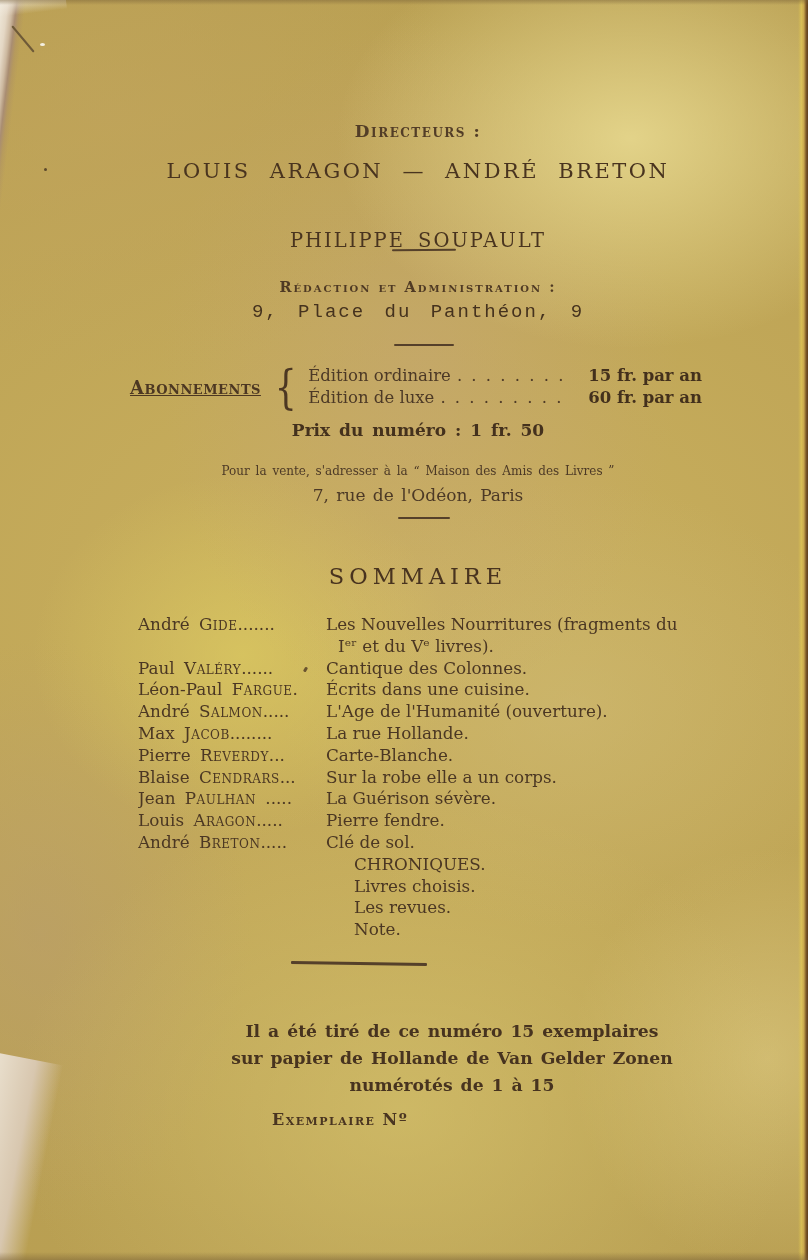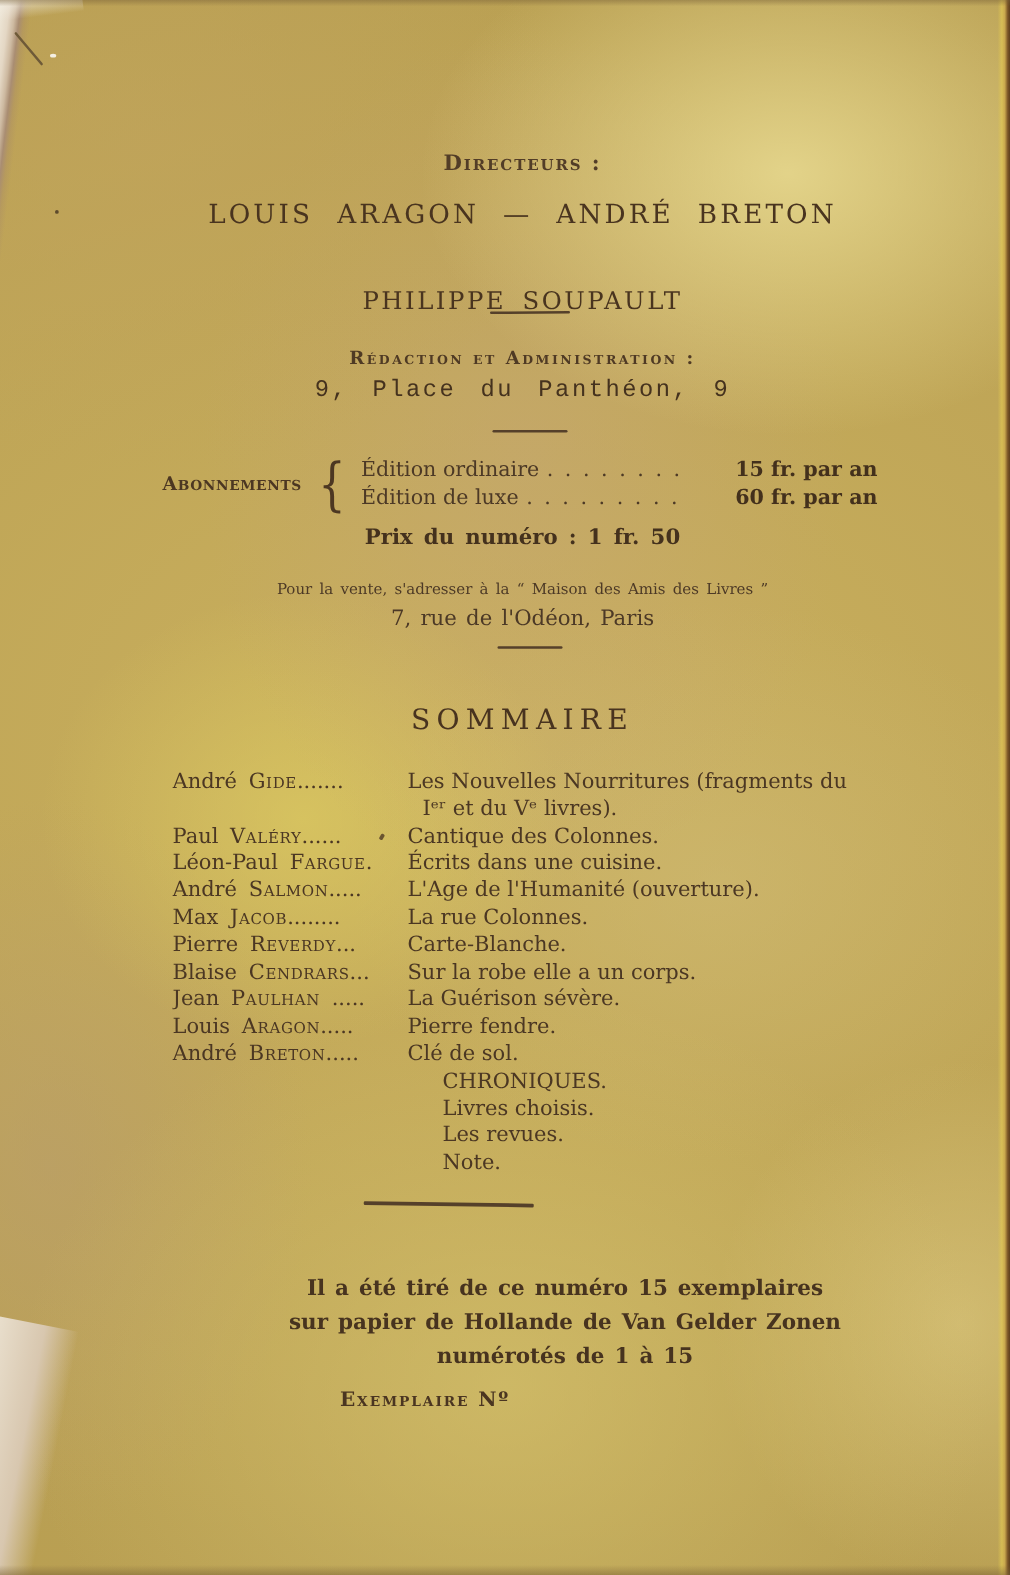--- a/index.html
+++ b/index.html
@@ -22,21 +22,21 @@
   .rule { position:absolute; height:2px; background:#55402a; border-radius:1px; }
 
   .directors-label { top:121px; font-size:17px; font-variant:small-caps; letter-spacing:1.5px; font-weight:600; color:#523d27; }
   .directors-1 { top:159px; font-size:21px; letter-spacing:2.5px; word-spacing:10px; color:#49341f; }
   .directors-2 { top:201px; font-size:19.5px; letter-spacing:2px; word-spacing:5px; color:#49341f;margin-top:28px; }
 
   .redaction-label { top:278px; font-size:14.5px; font-variant:small-caps; letter-spacing:2px; font-weight:700; color:#4f3a24; }
   .address { top:301px; font-size:19px; font-family:"Liberation Mono", monospace; font-weight:400; letter-spacing:2px; word-spacing:6px; color:#45321e; }
 
   .subs { position:absolute; top:363px; left:130px; width:572px; display:flex; align-items:center; }
-  .subs-label { font-variant:small-caps; font-size:15px; font-weight:600; letter-spacing:0.5px; white-space:nowrap; color:#4c3722; }
+  .subs-label { font-variant:small-caps; font-size:18px; font-weight:600; letter-spacing:0.5px; white-space:nowrap; color:#4c3722;text-decoration:underline; }
   .subs-brace { font-size:46px; font-weight:400; line-height:48px; margin:0 8px 0 10px; transform:scaleX(0.75); color:#4c3722; }
   .subs-rows { flex:1; }
   .subs-row { display:flex; align-items:baseline; font-size:16.5px; line-height:22px; }
   .subs-row .edition { white-space:nowrap; }
   .subs-row .dots { margin:0 6px; letter-spacing:2px; white-space:nowrap; overflow:hidden; }
   .subs-row .price { margin-left:auto; font-weight:700; white-space:nowrap; color:#43301c; }
 
   .prix { top:420px; font-size:17px; font-weight:700; word-spacing:3px; color:#44311d; }
   .vente-1 { top:464px; font-size:12px; word-spacing:2px; }
   .vente-2 { top:485px; font-size:17px; word-spacing:2px; }
@@ -125,21 +125,21 @@
     <div class="toc-row">
       <span class="toc-author"><span>Léon-Paul</span> <span class="sc">Fargue</span><span>.</span></span>
       <span class="toc-work">Écrits dans une cuisine.</span>
     </div>
     <div class="toc-row">
       <span class="toc-author"><span>André</span> <span class="sc">Salmon</span><span>.....</span></span>
       <span class="toc-work">L'Age de l'Humanité (ouverture).</span>
     </div>
     <div class="toc-row">
       <span class="toc-author"><span>Max</span> <span class="sc">Jacob</span><span>........</span></span>
-      <span class="toc-work">La rue Colonnes.</span>
+      <span class="toc-work">La rue Hollande.</span>
     </div>
     <div class="toc-row">
       <span class="toc-author"><span>Pierre</span> <span class="sc">Reverdy</span><span>...</span></span>
       <span class="toc-work">Carte-Blanche.</span>
     </div>
     <div class="toc-row">
       <span class="toc-author"><span>Blaise</span> <span class="sc">Cendrars</span><span>...</span></span>
       <span class="toc-work">Sur la robe elle a un corps.</span>
     </div>
     <div class="toc-row">

